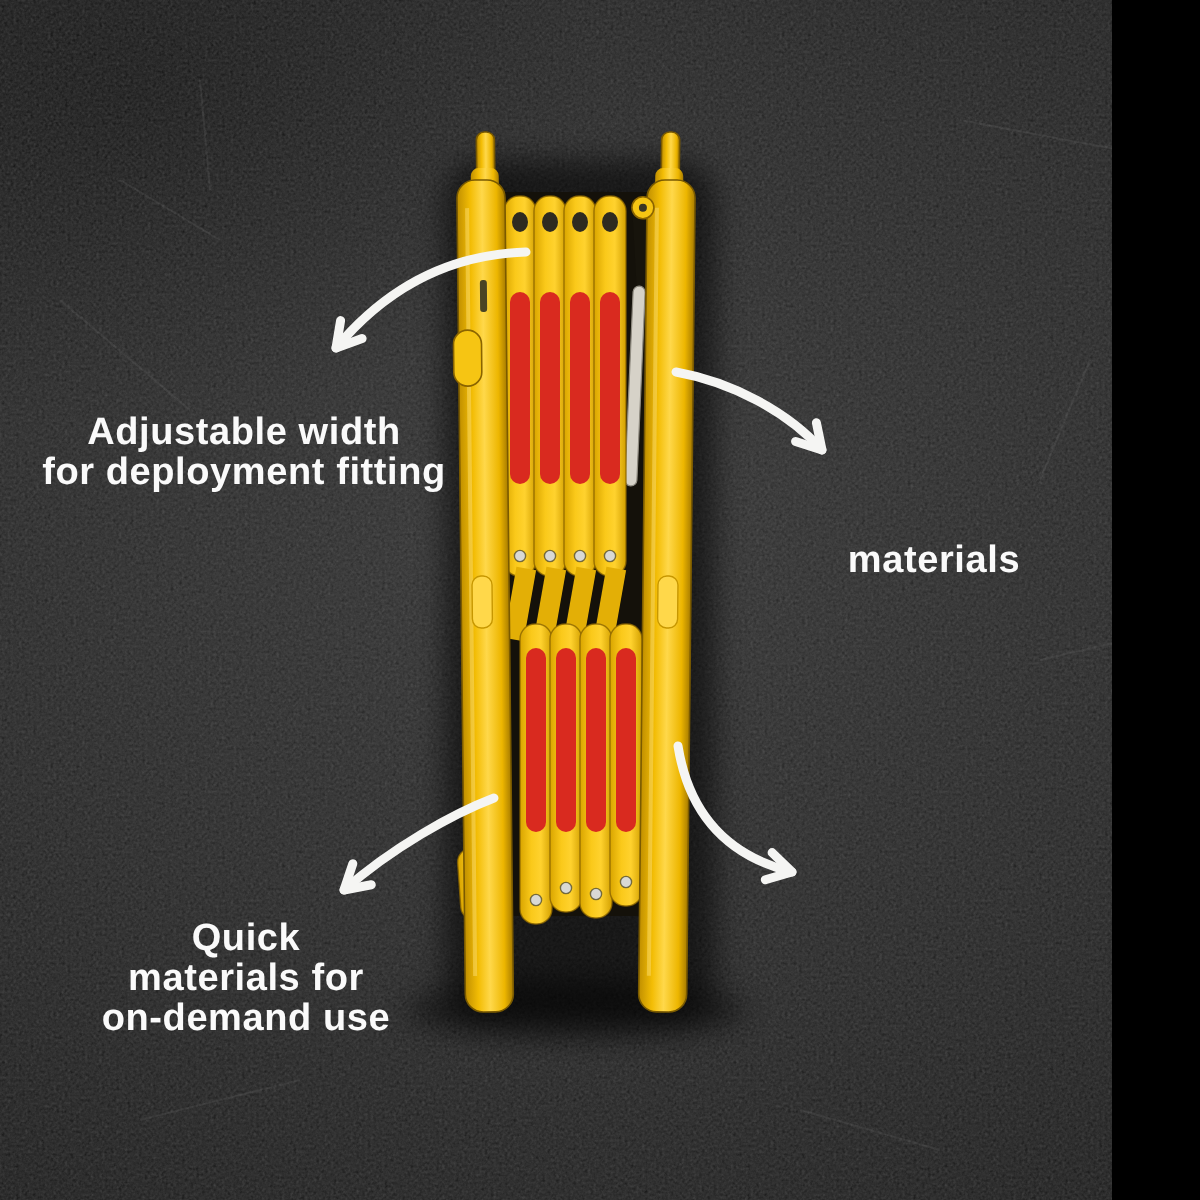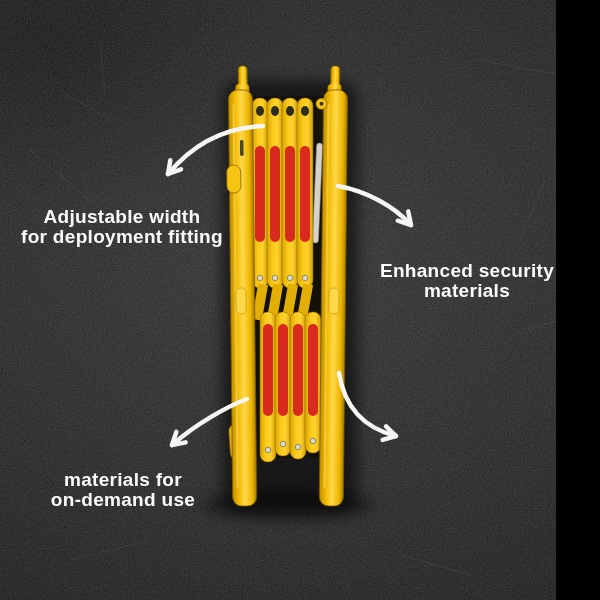--- a/index.html
+++ b/index.html
@@ -188,23 +188,23 @@
       <path class="arrow" d="M 247 399 C 226 407, 196 424, 172 445" marker-end="url(#ah)"></path>
       <path class="arrow" d="M 339 373 C 343 398, 356 426, 396 436" marker-end="url(#ah)"></path>
     </g>
   </svg>
 
   <div class="callout c1">
     <span>Adjustable width</span>
     <span>for deployment fitting</span>
   </div>
   <div class="callout c2">
-    <span>Enhanced security</span>
     <span>materials</span>
   </div>
   <div class="callout c3">
+    <span>Quick</span>
     <span>materials for</span>
     <span>on-demand use</span>
   </div>
   <div class="callout c4">
   </div>
 
 </div>
 
 </body></html>

